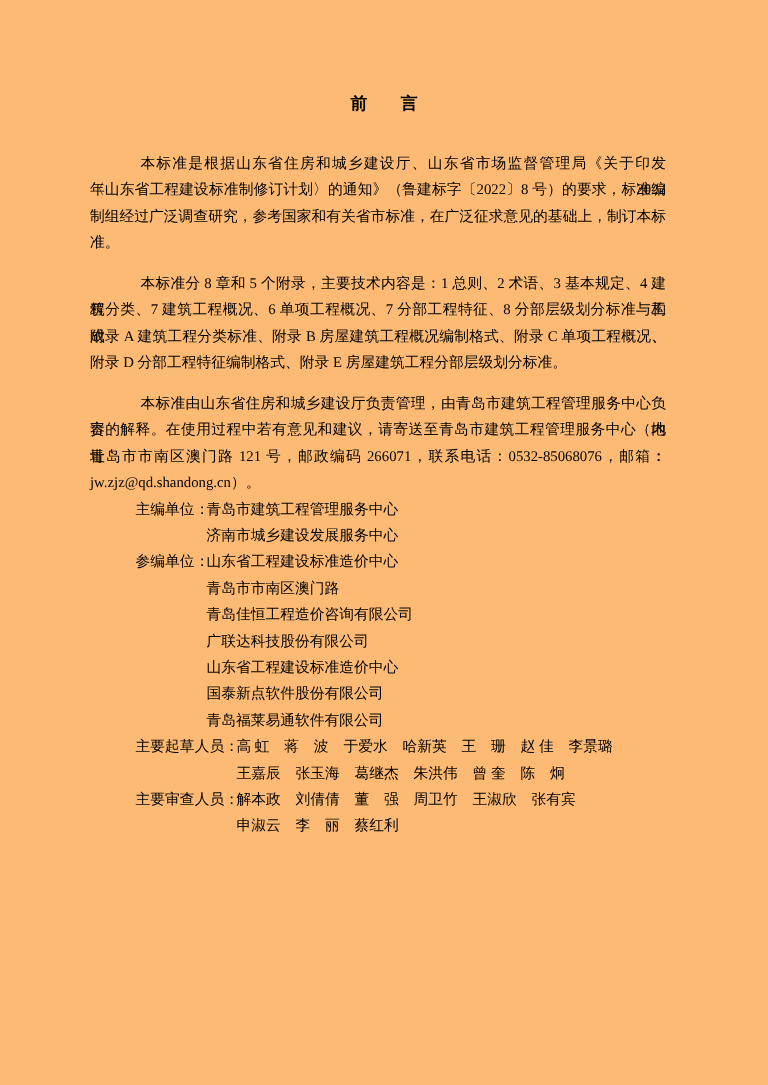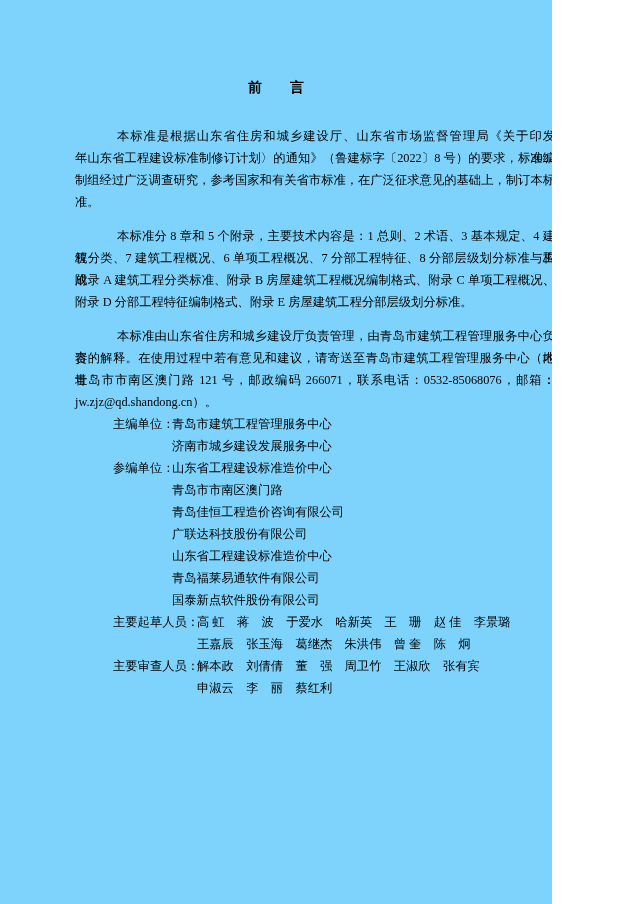--- a/index.html
+++ b/index.html
@@ -2,23 +2,23 @@
 <html><head>
 <meta charset="utf-8">
 <style>
   html, body {
     margin: 0;
     padding: 0;
     background: #ffffff;
   }
   .page {
     position: relative;
-    width: 552px;
+    width: 640px;
     height: 904px;
-    background: #7dd3fc;
+    background: #fdba74;
     color: #000000;
     font-family: "Liberation Serif", "DejaVu Serif", serif;
     font-size: 12.3px;
     overflow: hidden;
     text-decoration: underline;
   }
   .doc-title {
     position: absolute;
     top: 80px;
     left: 0;
@@ -122,24 +122,24 @@
       <div class="credit-line">
         <span class="cv-unit">青岛佳恒工程造价咨询有限公司</span>
       </div>
       <div class="credit-line">
         <span class="cv-unit">广联达科技股份有限公司</span>
       </div>
       <div class="credit-line">
         <span class="cv-unit">山东省工程建设标准造价中心</span>
       </div>
       <div class="credit-line">
-        <span class="cv-unit">青岛福莱易通软件有限公司</span>
+        <span class="cv-unit">国泰新点软件股份有限公司</span>
       </div>
       <div class="credit-line">
-        <span class="cv-unit">国泰新点软件股份有限公司</span>
+        <span class="cv-unit">青岛福莱易通软件有限公司</span>
       </div>
     </div>
 
     <div>
       <div class="credit-line">
         <span class="credit-label">主要起草人员：</span>
         <span class="cv-name">高 虹　蒋　波　于爱水　哈新英　王　珊　赵 佳　李景璐</span>
       </div>
       <div class="credit-line">
         <span class="cv-name">王嘉辰　张玉海　葛继杰　朱洪伟　曾 奎　陈　炯</span>

